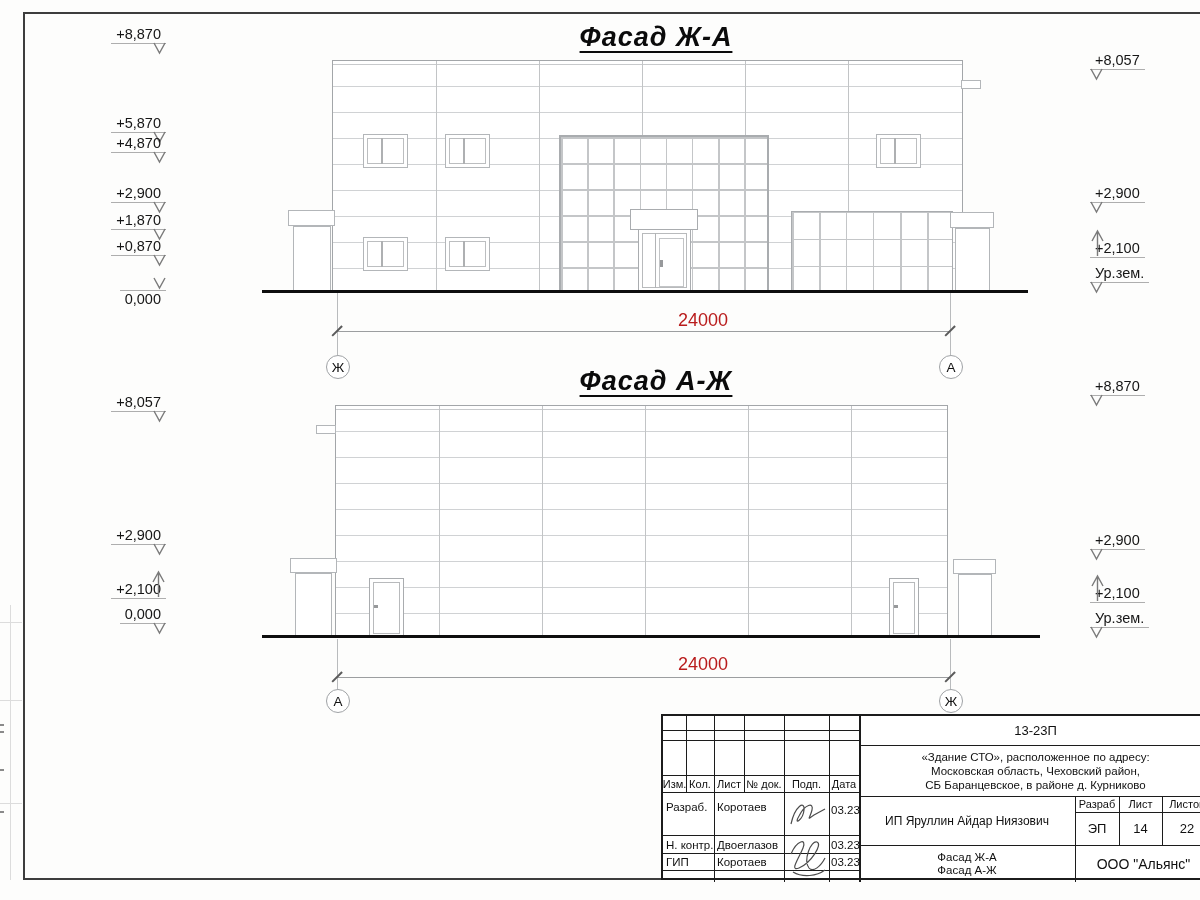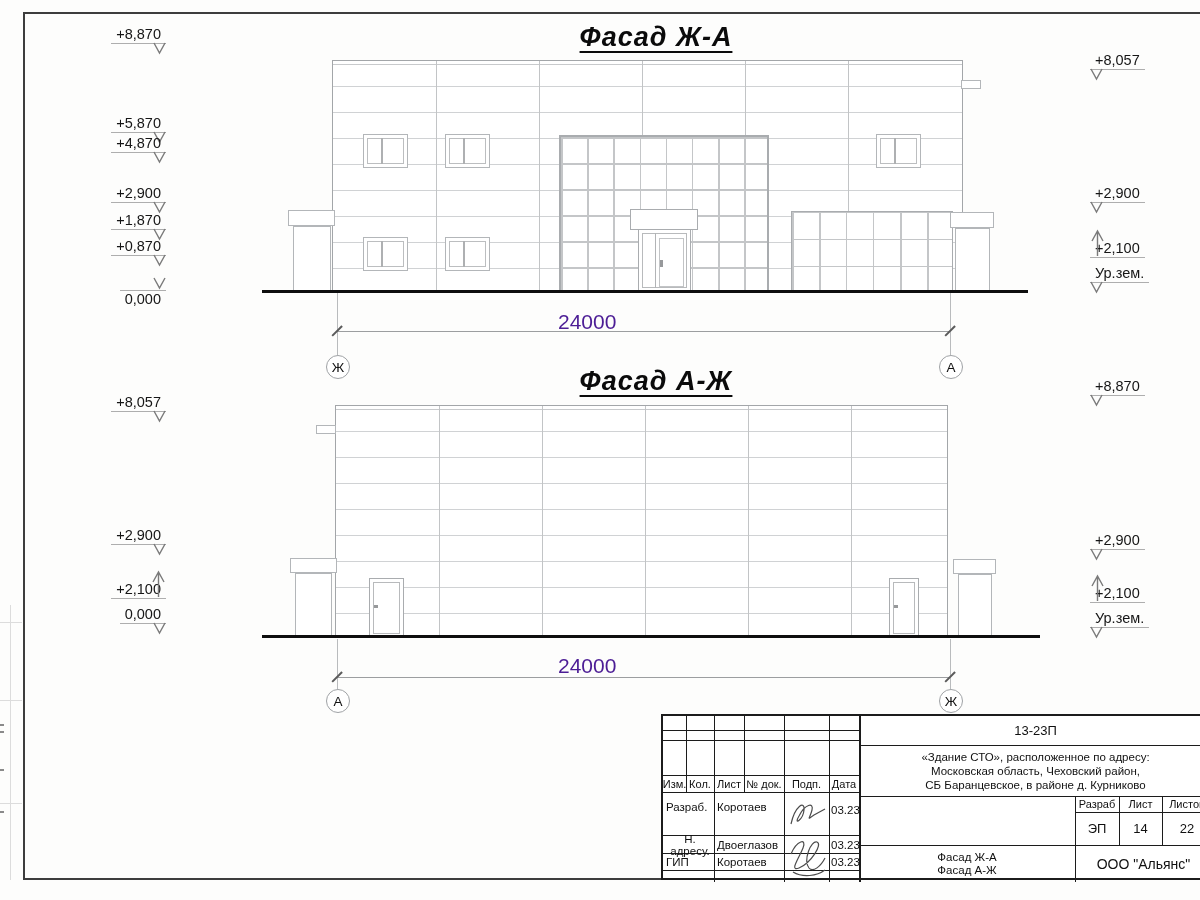--- a/index.html
+++ b/index.html
@@ -47,21 +47,21 @@
   .mark.ul svg.up{top:-10px;left:1px;}
   .mark.over .t{border-bottom:none;border-top:1.3px solid #aeaeae;padding:1px 5px 0 5px;}
   .mark.over svg.v{top:-13px;right:0px;}
   .sym-stroke{stroke:#7a7a7a;stroke-width:1.4;fill:none;}
   
   .extline{position:absolute;width:1px;background:#b9bbbd;}
   .dimline{position:absolute;height:1px;background:#9c9ea0;}
   .tick{position:absolute;width:14px;height:1.6px;background:#5a5a5a;transform:rotate(-45deg);}
   .axis{position:absolute;width:22px;height:22px;border:1.2px solid #9fa2a5;border-radius:50%;
         display:flex;align-items:center;justify-content:center;font-size:13.5px;color:#111;background:#fff;}
-  .dimtext{position:absolute;text-align:left;font-size:21px;color:#4c1d95;}
+  .dimtext{position:absolute;text-align:right;font-size:18px;color:#b91c1c;}
   .ftitle{position:absolute;left:496px;width:320px;text-align:center;font-size:27px;font-style:italic;font-weight:bold;
           text-decoration:underline;text-underline-offset:5px;color:#0b0b0b;letter-spacing:1px;}
   
   .tb{position:absolute;left:661px;top:714px;width:549px;height:166px;box-sizing:border-box;border:2px solid #1c1c1c;background:#fff;}
   .tb .lv{position:absolute;width:1px;background:#1c1c1c;}
   .tb .lh{position:absolute;height:1px;background:#1c1c1c;}
   .tb .cell{position:absolute;display:flex;align-items:center;justify-content:center;text-align:center;color:#101010;}
   .tb .cl{justify-content:flex-start;text-align:center;}
   .small{font-size:11px;}
 </style>
@@ -333,41 +333,42 @@
   <div class="cell small" style="left:23px;top:59px;width:28px;height:17px;">Кол.</div>
   <div class="cell small" style="left:51px;top:59px;width:30px;height:17px;">Лист</div>
   <div class="cell small" style="left:81px;top:59px;width:40px;height:17px;">№ док.</div>
   <div class="cell small" style="left:121px;top:59px;width:45px;height:17px;">Подп.</div>
   <div class="cell small" style="left:166px;top:59px;width:30px;height:17px;">Дата</div>
 
   <div class="cell cl" style="left:3px;top:82px;width:48px;height:18px;font-size:11.5px;">Разраб.</div>
   <div class="cell cl" style="left:54px;top:82px;width:66px;height:18px;font-size:11.5px;">Коротаев</div>
   <div class="cell cl" style="left:168px;top:86px;width:28px;height:16px;font-size:11.5px;">03.23</div>
 
-  <div class="cell cl" style="left:3px;top:120px;width:48px;height:17px;font-size:11.5px;">Н. адресу.</div>
+  <div class="cell cl" style="left:3px;top:120px;width:48px;height:17px;font-size:11.5px;">Н. контр.</div>
   <div class="cell cl" style="left:54px;top:120px;width:66px;height:17px;font-size:11.5px;">Двоеглазов</div>
   <div class="cell cl" style="left:168px;top:120px;width:28px;height:17px;font-size:11.5px;">03.23</div>
 
   <div class="cell cl" style="left:3px;top:138px;width:48px;height:16px;font-size:11.5px;">ГИП</div>
   <div class="cell cl" style="left:54px;top:138px;width:66px;height:16px;font-size:11.5px;">Коротаев</div>
   <div class="cell cl" style="left:168px;top:138px;width:28px;height:16px;font-size:11.5px;">03.23</div>
 
   <svg style="position:absolute;left:122px;top:78px;" width="44" height="40">
     <path d="M6 30 C10 12 20 6 19 16 C18 26 8 32 14 22 C20 10 29 8 27 16 C25 24 21 27 29 21 L40 15" fill="none" stroke="#4c4c4c" stroke-width="1.2"></path>
   </svg>
   <svg style="position:absolute;left:120px;top:118px;" width="48" height="44">
     <path d="M8 20 C14 6 24 4 20 14 C16 24 6 38 16 34 C28 29 40 10 34 8 C28 6 20 26 26 34 C30 39 38 32 42 24 M10 38 C20 44 34 42 42 36" fill="none" stroke="#4c4c4c" stroke-width="1.2"></path>
   </svg>
 
   <div class="cell" style="left:196px;top:0;width:353px;height:29px;font-size:13px;">13-23П</div>
   <div style="position:absolute;left:196px;top:31px;width:353px;height:47px;display:flex;flex-direction:column;align-items:center;justify-content:center;font-size:11.5px;line-height:14px;text-align:center;color:#101010;">
     <span>«Здание СТО», расположенное по адресу:</span>
     <span>Московская область, Чеховский район,</span>
     <span>СБ Баранцевское, в районе д. Курниково</span>
   </div>
+  <div class="cell" style="left:196px;top:80px;width:216px;height:49px;font-size:12px;">ИП Яруллин Айдар Ниязович</div>
   <div class="cell" style="left:412px;top:80px;width:44px;height:16px;font-size:11px;">Разраб</div>
   <div class="cell" style="left:456px;top:80px;width:43px;height:16px;font-size:11px;">Лист</div>
   <div class="cell" style="left:499px;top:80px;width:50px;height:16px;font-size:11px;">Листов</div>
   <div class="cell" style="left:412px;top:96px;width:44px;height:33px;font-size:13px;">ЭП</div>
   <div class="cell" style="left:456px;top:96px;width:43px;height:33px;font-size:13px;">14</div>
   <div class="cell" style="left:499px;top:96px;width:50px;height:33px;font-size:13px;">22</div>
   <div style="position:absolute;left:196px;top:129px;width:216px;height:37px;display:flex;flex-direction:column;align-items:center;justify-content:center;font-size:11.5px;line-height:13px;text-align:center;color:#101010;">
     <span>Фасад Ж-А</span>
     <span>Фасад А-Ж</span>
   </div>

